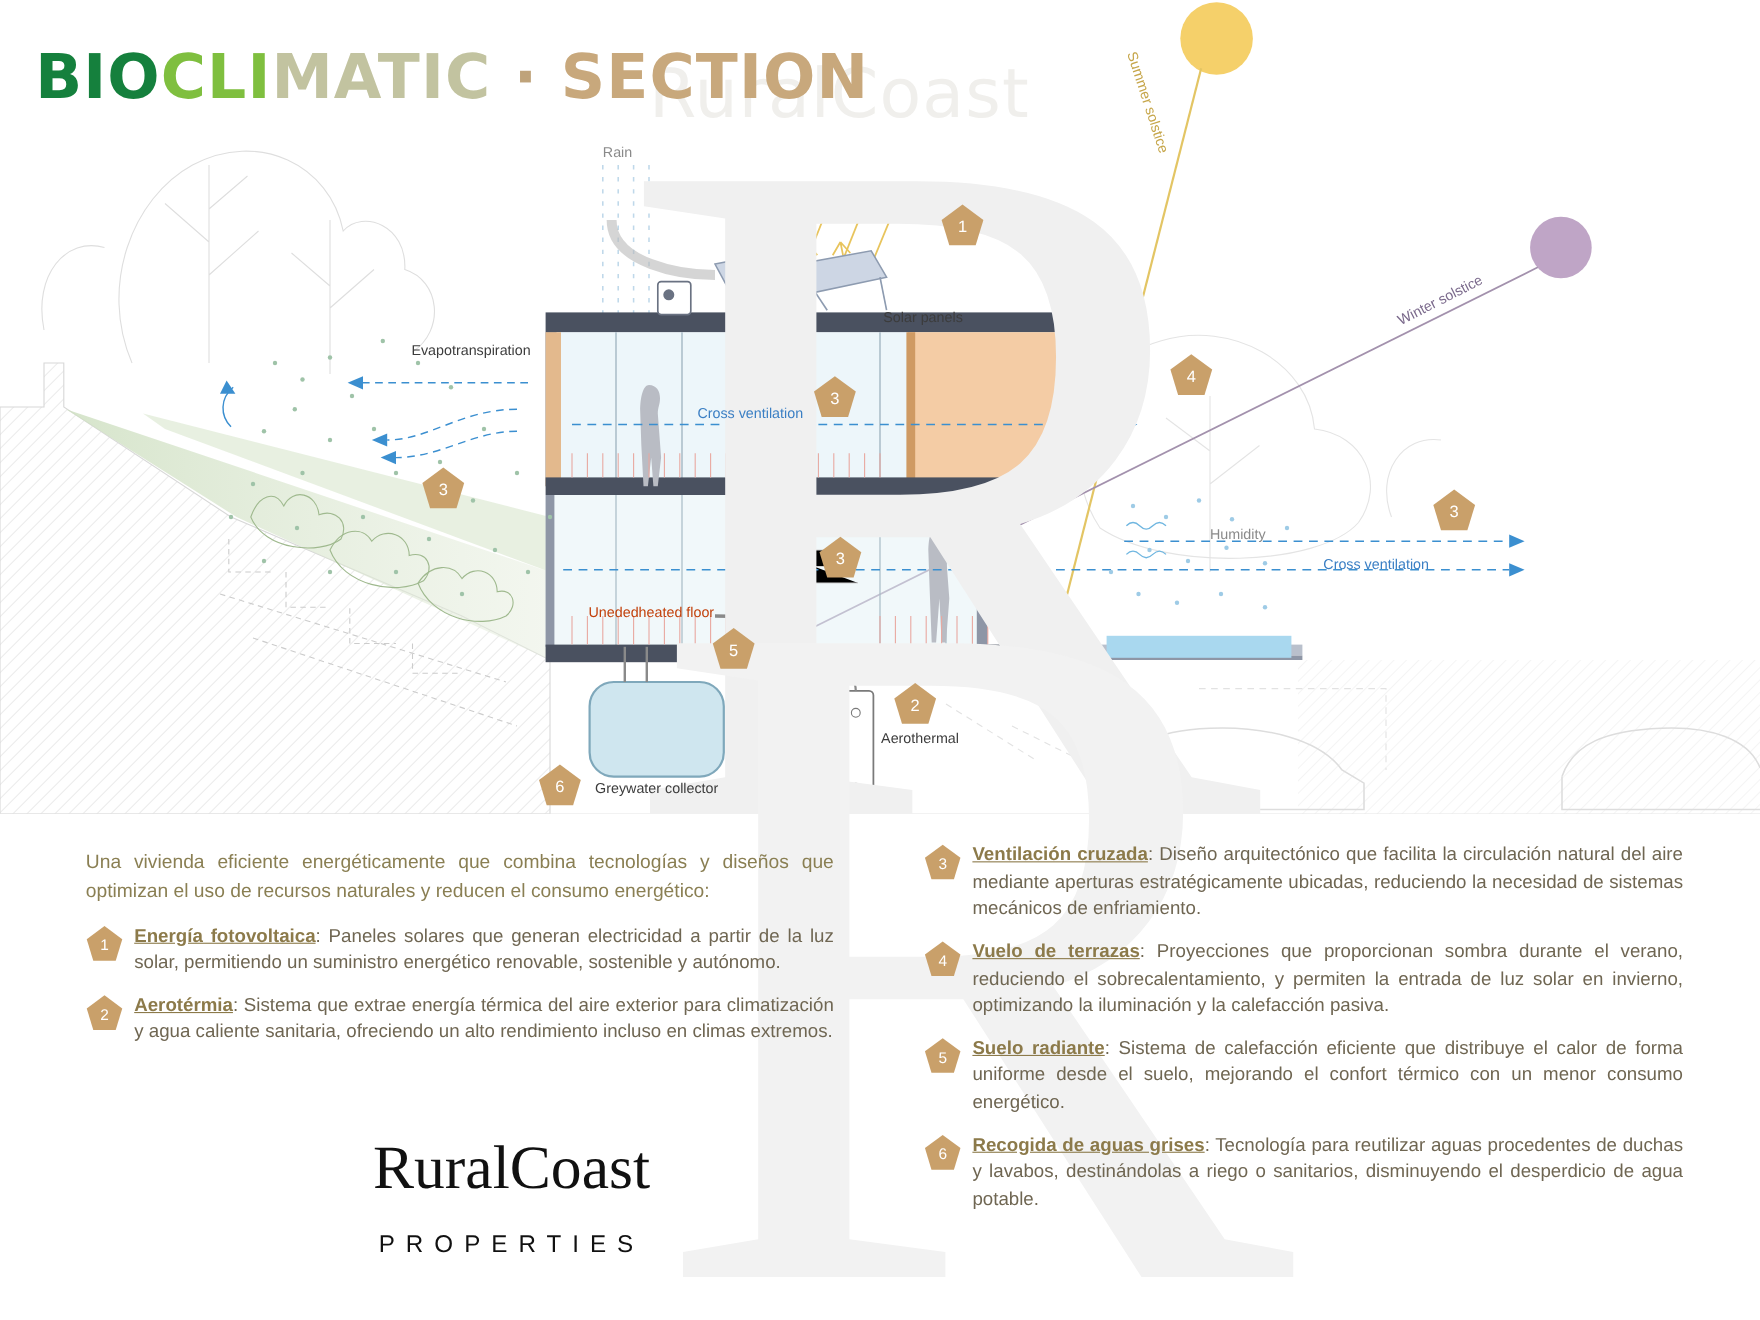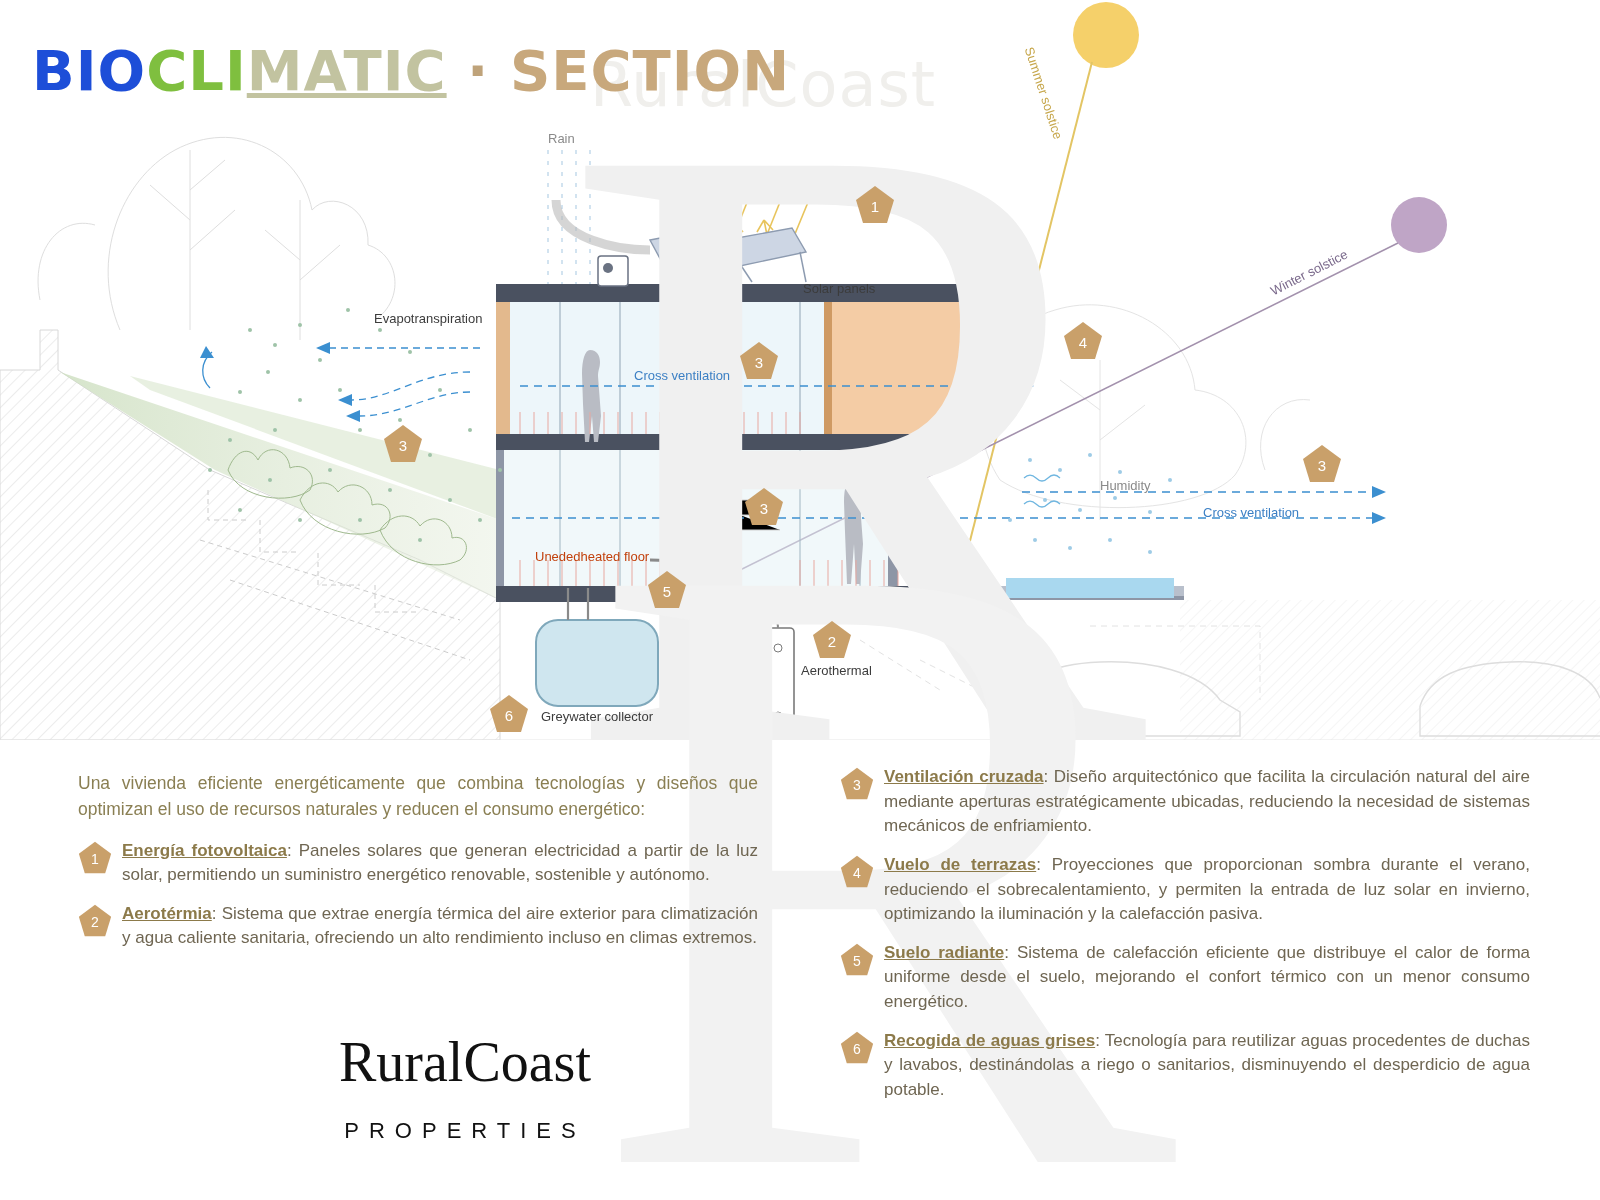--- a/index.html
+++ b/index.html
@@ -34,23 +34,23 @@
     position: absolute;
     left: 32px;
     top: 38px;
     font-size: 56px;
     font-weight: bold;
     letter-spacing: 1px;
     font-family: "DejaVu Sans", sans-serif;
     white-space: nowrap;
     z-index: 40;
   }
-  #title .bio { color: #1d4ed8; }
+  #title .bio { color: #15803d; }
   #title .cli { color: #7fbf3f; }
-  #title .matic { color: #c2c3a0; text-decoration: underline; }
+  #title .matic { color: #c2c3a0; }
   #title .dot { color: #bfa37a; }
   #title .section { color: #c8a87c; }
 
   
   .watermark {
     position: absolute;
     color: #efefef;
     z-index: 1;
     pointer-events: none;
   }

